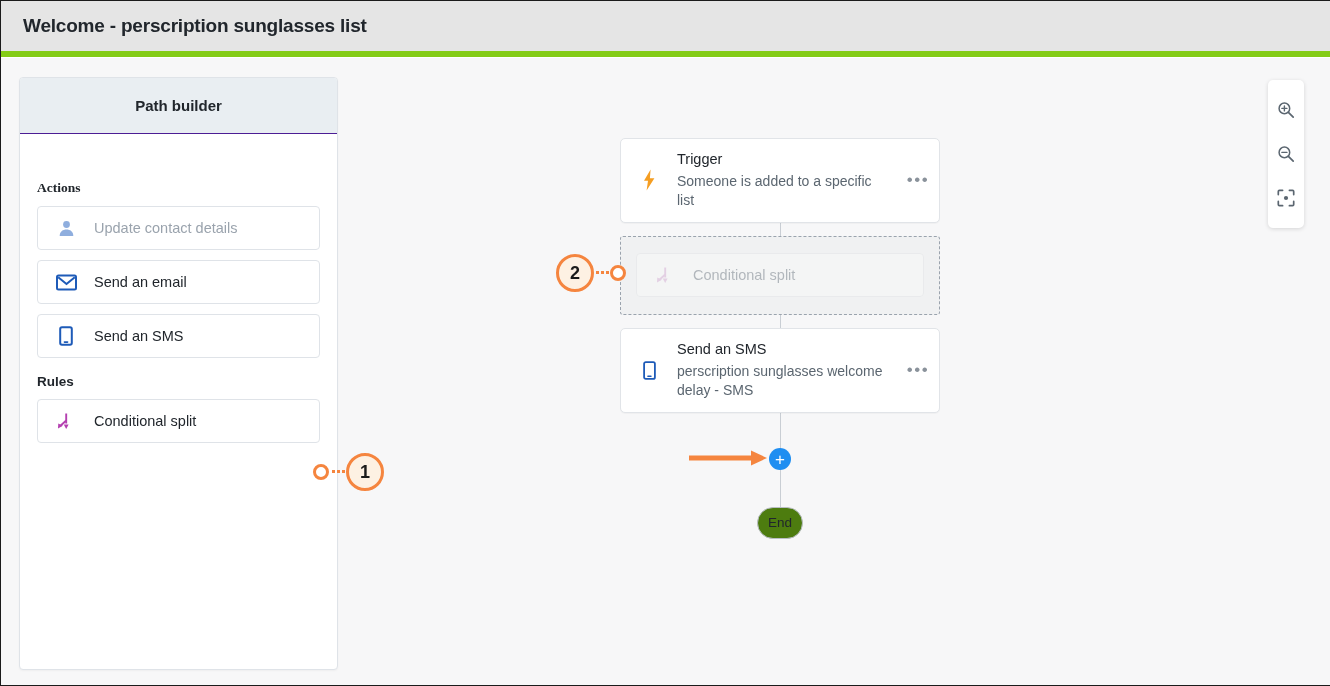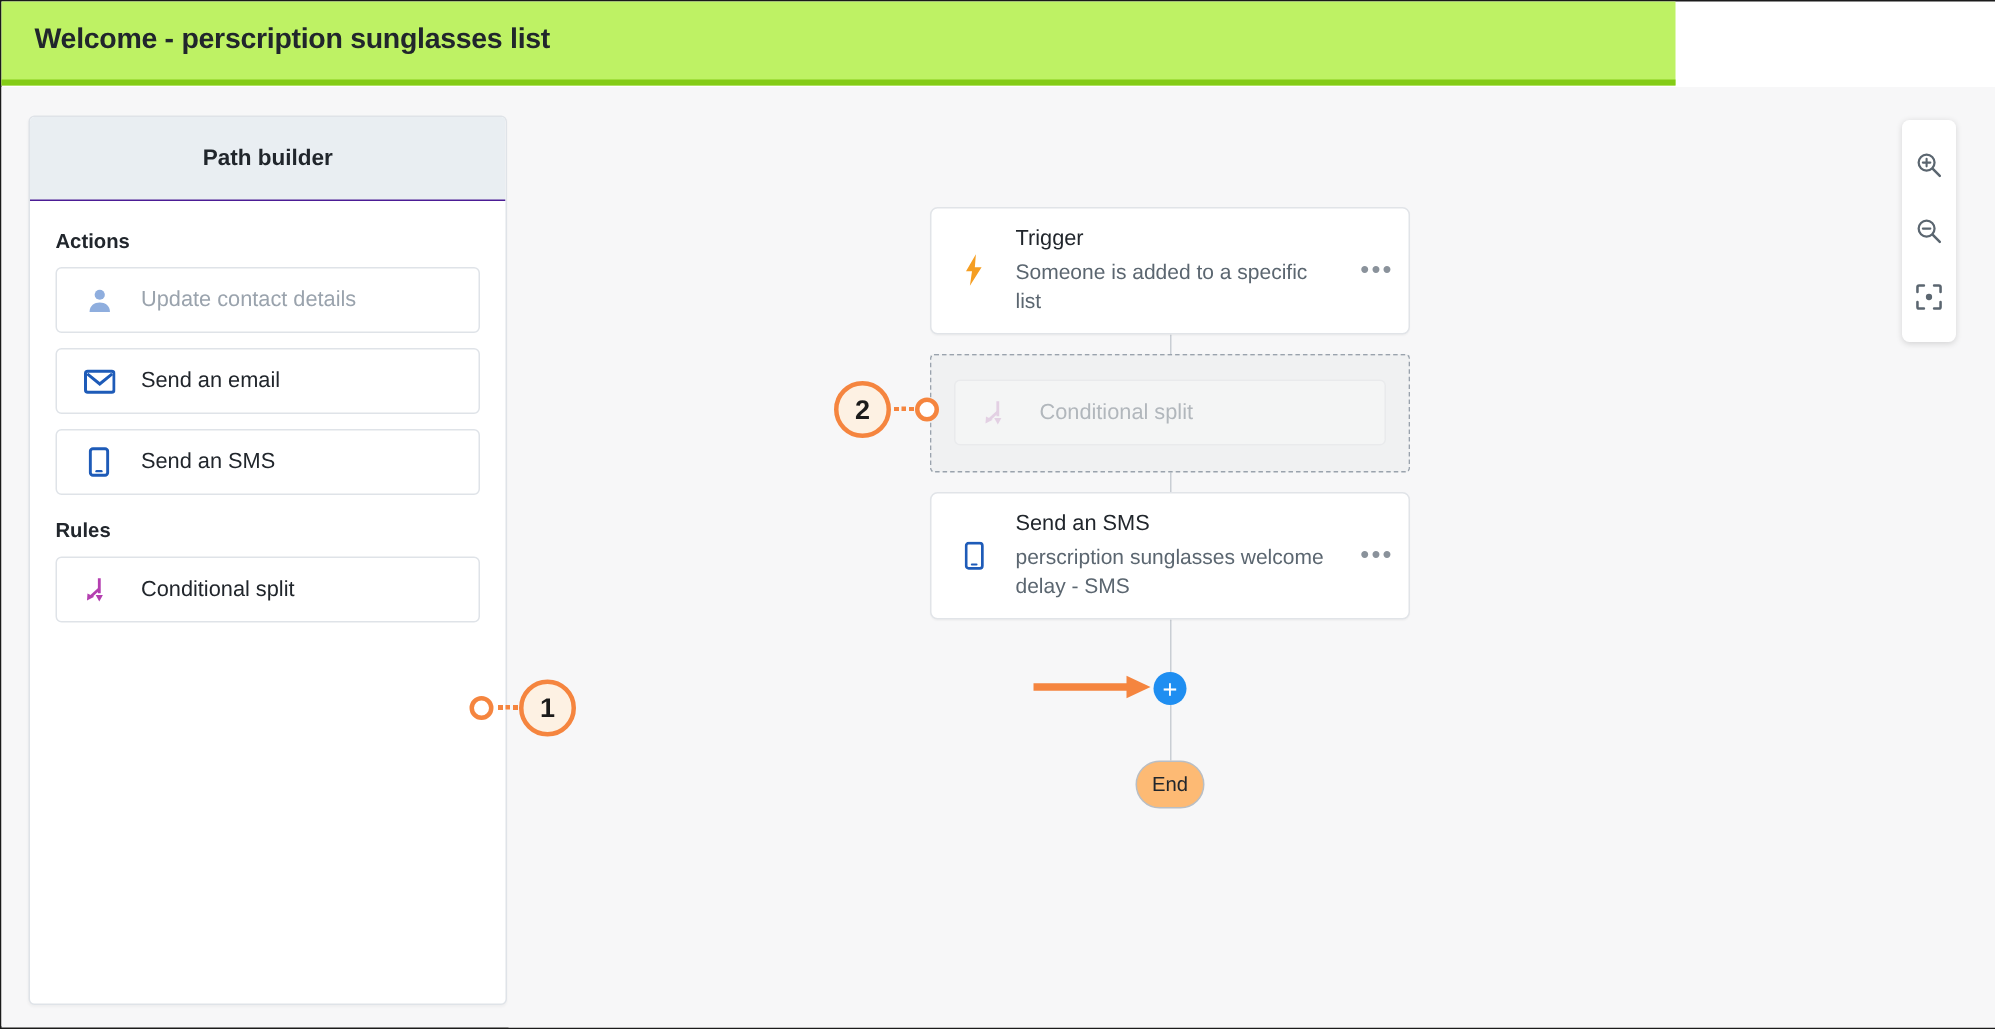--- a/index.html
+++ b/index.html
@@ -13,23 +13,23 @@
     position: relative;
     width: 1330px; height: 686px;
     background: #ffffff;
     border: 1px solid #1b1b1b;
     border-width: 1px 0 2px 1px;
   }
 
   
   .header {
     position: absolute; left: 0; top: 0;
-    width: 1116px; height: 56px;
-    background: #bef264;
-    border-bottom: 4px solid #84cc16;
+    width: 1329px; height: 56px;
+    background: #e5e5e5;
+    border-bottom: 6px solid #84cc16;
     display: flex; align-items: center;
   }
   .header-title {
     margin-left: 22px;
     font-size: 19px; font-weight: bold;
     color: #21262c; letter-spacing: -0.2px;
   }
   .header-actions {
     margin-left: auto; margin-right: 22px;
     display: flex; align-items: center; gap: 0px;
@@ -68,21 +68,21 @@
     height: 56px; background: #e9eef2;
     border-bottom: 1px solid #4c1d95;
     display: flex; align-items: center; justify-content: center;
     font-size: 15px; font-weight: bold; color: #21262c;
   }
   .sidebar-body { padding: 16px 17px 0 17px; }
   .group-label {
     font-size: 13.5px; font-weight: bold; color: #21262c;
     margin: 16px 0 10px 0;
   }
-  .group-label.first { margin-top: 3px; }
+  .group-label.first { margin-top: 30px; font-family: Liberation Serif, serif; }
   .tool-item {
     display: flex; align-items: center;
     height: 44px;
     border: 1px solid #dfe3e8;
     border-radius: 4px;
     background: #ffffff;
     margin-bottom: 10px;
     cursor: grab;
   }
   .tool-item.disabled { cursor: default; }
@@ -178,21 +178,21 @@
     font-size: 17px; line-height: 1;
     cursor: pointer;
     border: none;
     font-weight: 400;
   }
 
   .end-node {
     width: 46px; height: 32px;
     border: 1px solid #b9bec4;
     border-radius: 16px;
-    background: #fdba74;
+    background: #4d7c0f;
     display: flex; align-items: center; justify-content: center;
     font-size: 13.5px; color: #21262c;
     margin: 0 auto;
   }
 
   
   .zoom-controls {
     position: absolute; right: 26px; top: 22px;
     width: 36px;
     background: #ffffff;

